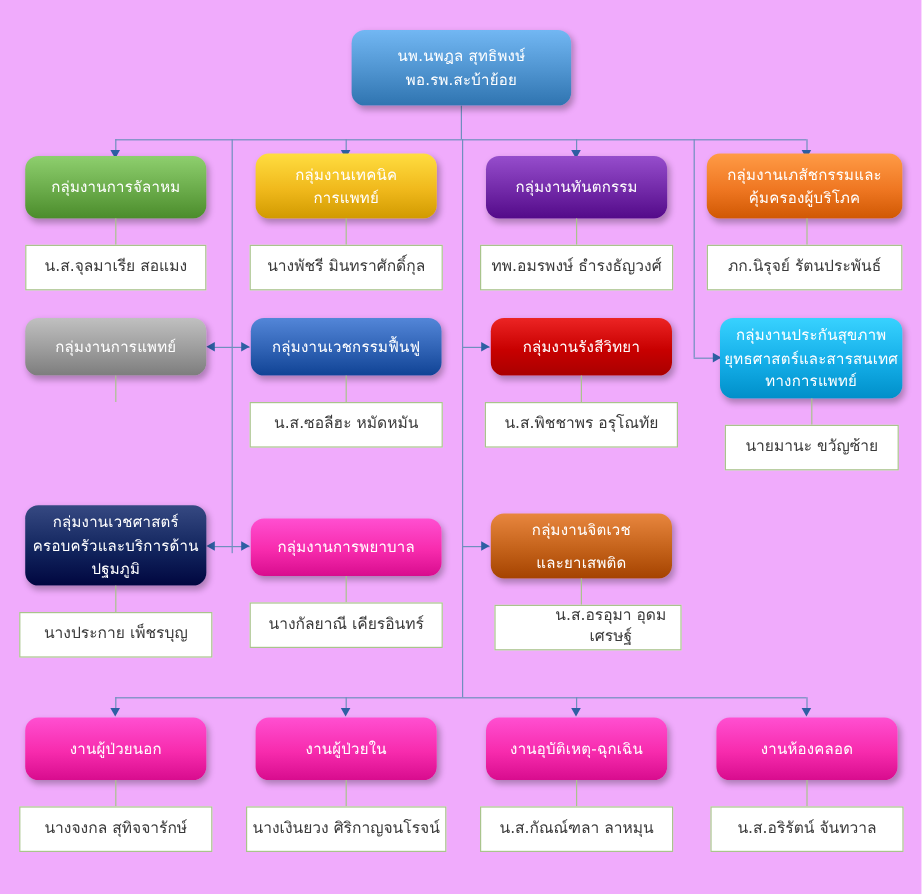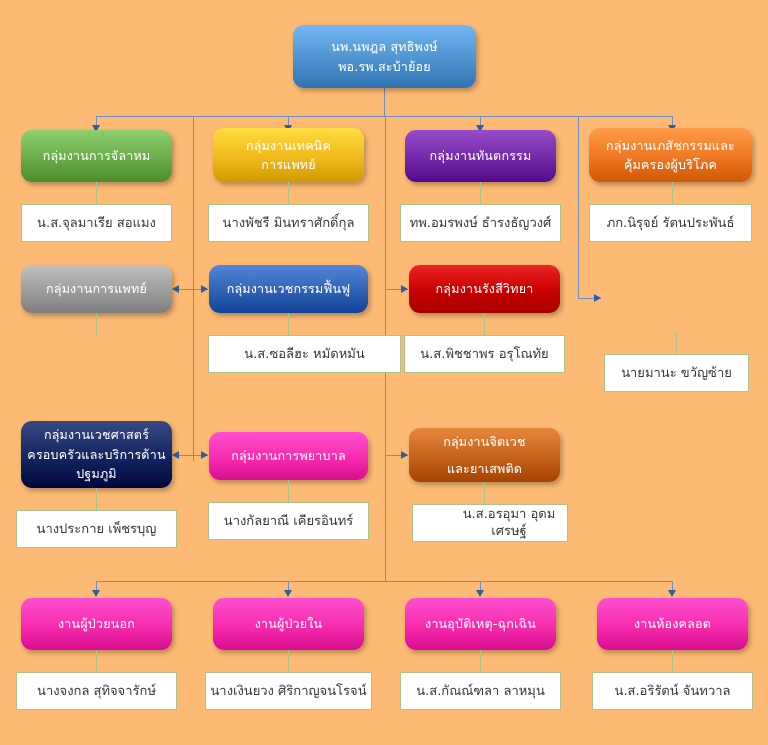--- a/index.html
+++ b/index.html
@@ -8,21 +8,21 @@
     padding: 0;
     background: #ffffff;
   }
   body {
     font-family: "DejaVu Sans", "Liberation Sans", sans-serif;
   }
   #chart {
     position: relative;
     width: 768px;
     height: 745px;
-    background: #fdba74;
+    background: #f0abfc;
     overflow: hidden;
   }
 
   
   .hline {
     position: absolute;
     height: 1px;
     background: #6f8fbe;
   }
   .vline {
@@ -181,32 +181,37 @@
 
   <div class="unit" style="left: 21px; top: 265px; width: 151px; height: 48px; background: linear-gradient(rgb(192, 192, 192) 0%, rgb(156, 156, 156) 55%, rgb(125, 125, 125) 100%);">
     <span class="ln">กลุ่มงานการแพทย์</span>
   </div>
   <div class="stem" style="left:96px;top:313px;height:22px;"></div>
 
   <div class="unit" style="left: 209px; top: 265px; width: 159px; height: 48px; background: linear-gradient(rgb(83, 134, 216) 0%, rgb(47, 98, 180) 55%, rgb(16, 67, 149) 100%);">
     <span class="ln">กลุ่มงานเวชกรรมฟื้นฟู</span>
   </div>
   <div class="stem" style="left:288px;top:313px;height:22px;"></div>
-  <div class="person" style="left:208px;top:335px;width:193px;height:38px;">
+  <div class="person" style="left:208px;top:335px;width:161px;height:38px;">
     <span>น.ส.ซอลีฮะ หมัดหมัน</span>
   </div>
 
   <div class="unit" style="left: 409px; top: 265px; width: 151px; height: 48px; background: linear-gradient(rgb(236, 36, 36) 0%, rgb(200, 0, 0) 55%, rgb(169, 0, 0) 100%);">
     <span class="ln">กลุ่มงานรังสีวิทยา</span>
   </div>
   <div class="stem" style="left:484px;top:313px;height:22px;"></div>
   <div class="person" style="left:404px;top:335px;width:161px;height:38px;">
     <span>น.ส.พิชชาพร อรุโณทัย</span>
   </div>
 
+  <div class="unit" style="left: 600px; top: 265px; width: 152px; height: 67px; background: linear-gradient(rgb(56, 210, 255) 0%, rgb(20, 174, 232) 55%, rgb(0, 143, 201) 100%);">
+    <span class="ln">กลุ่มงานประกันสุขภาพ</span>
+    <span class="ln">ยุทธศาสตร์และสารสนเทศ</span>
+    <span class="ln">ทางการแพทย์</span>
+  </div>
   <div class="stem" style="left:676px;top:332px;height:22px;"></div>
   <div class="person" style="left:604px;top:354px;width:145px;height:38px;">
     <span>นายมานะ ขวัญซ้าย</span>
   </div>
 
   <div class="unit" style="left: 21px; top: 421px; width: 151px; height: 67px; background: linear-gradient(rgb(54, 73, 130) 0%, rgb(18, 37, 94) 55%, rgb(0, 6, 63) 100%);">
     <span class="ln">กลุ่มงานเวชศาสตร์</span>
     <span class="ln">ครอบครัวและบริการด้าน</span>
     <span class="ln">ปฐมภูมิ</span>
   </div>

